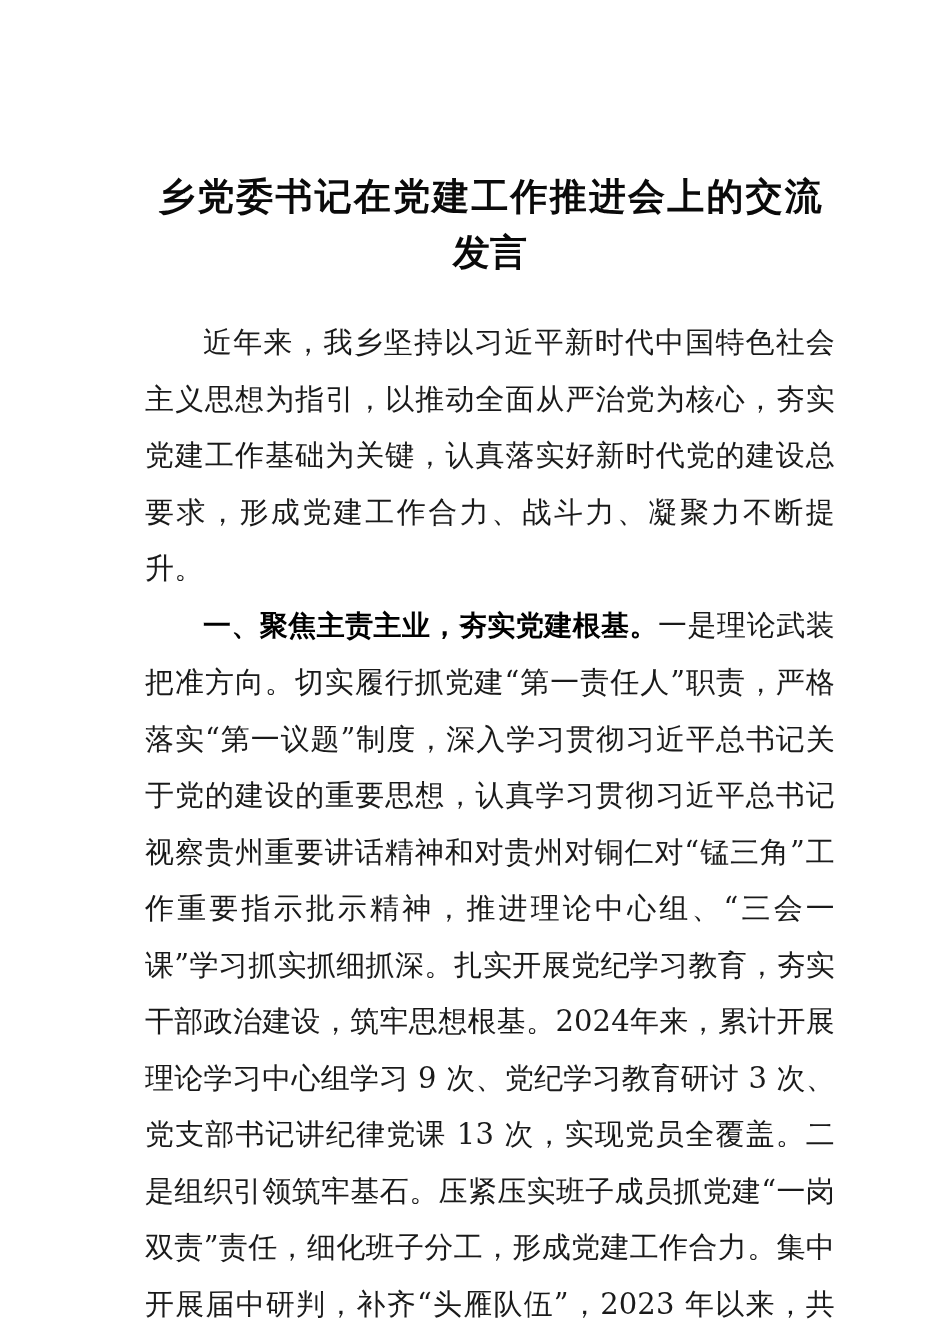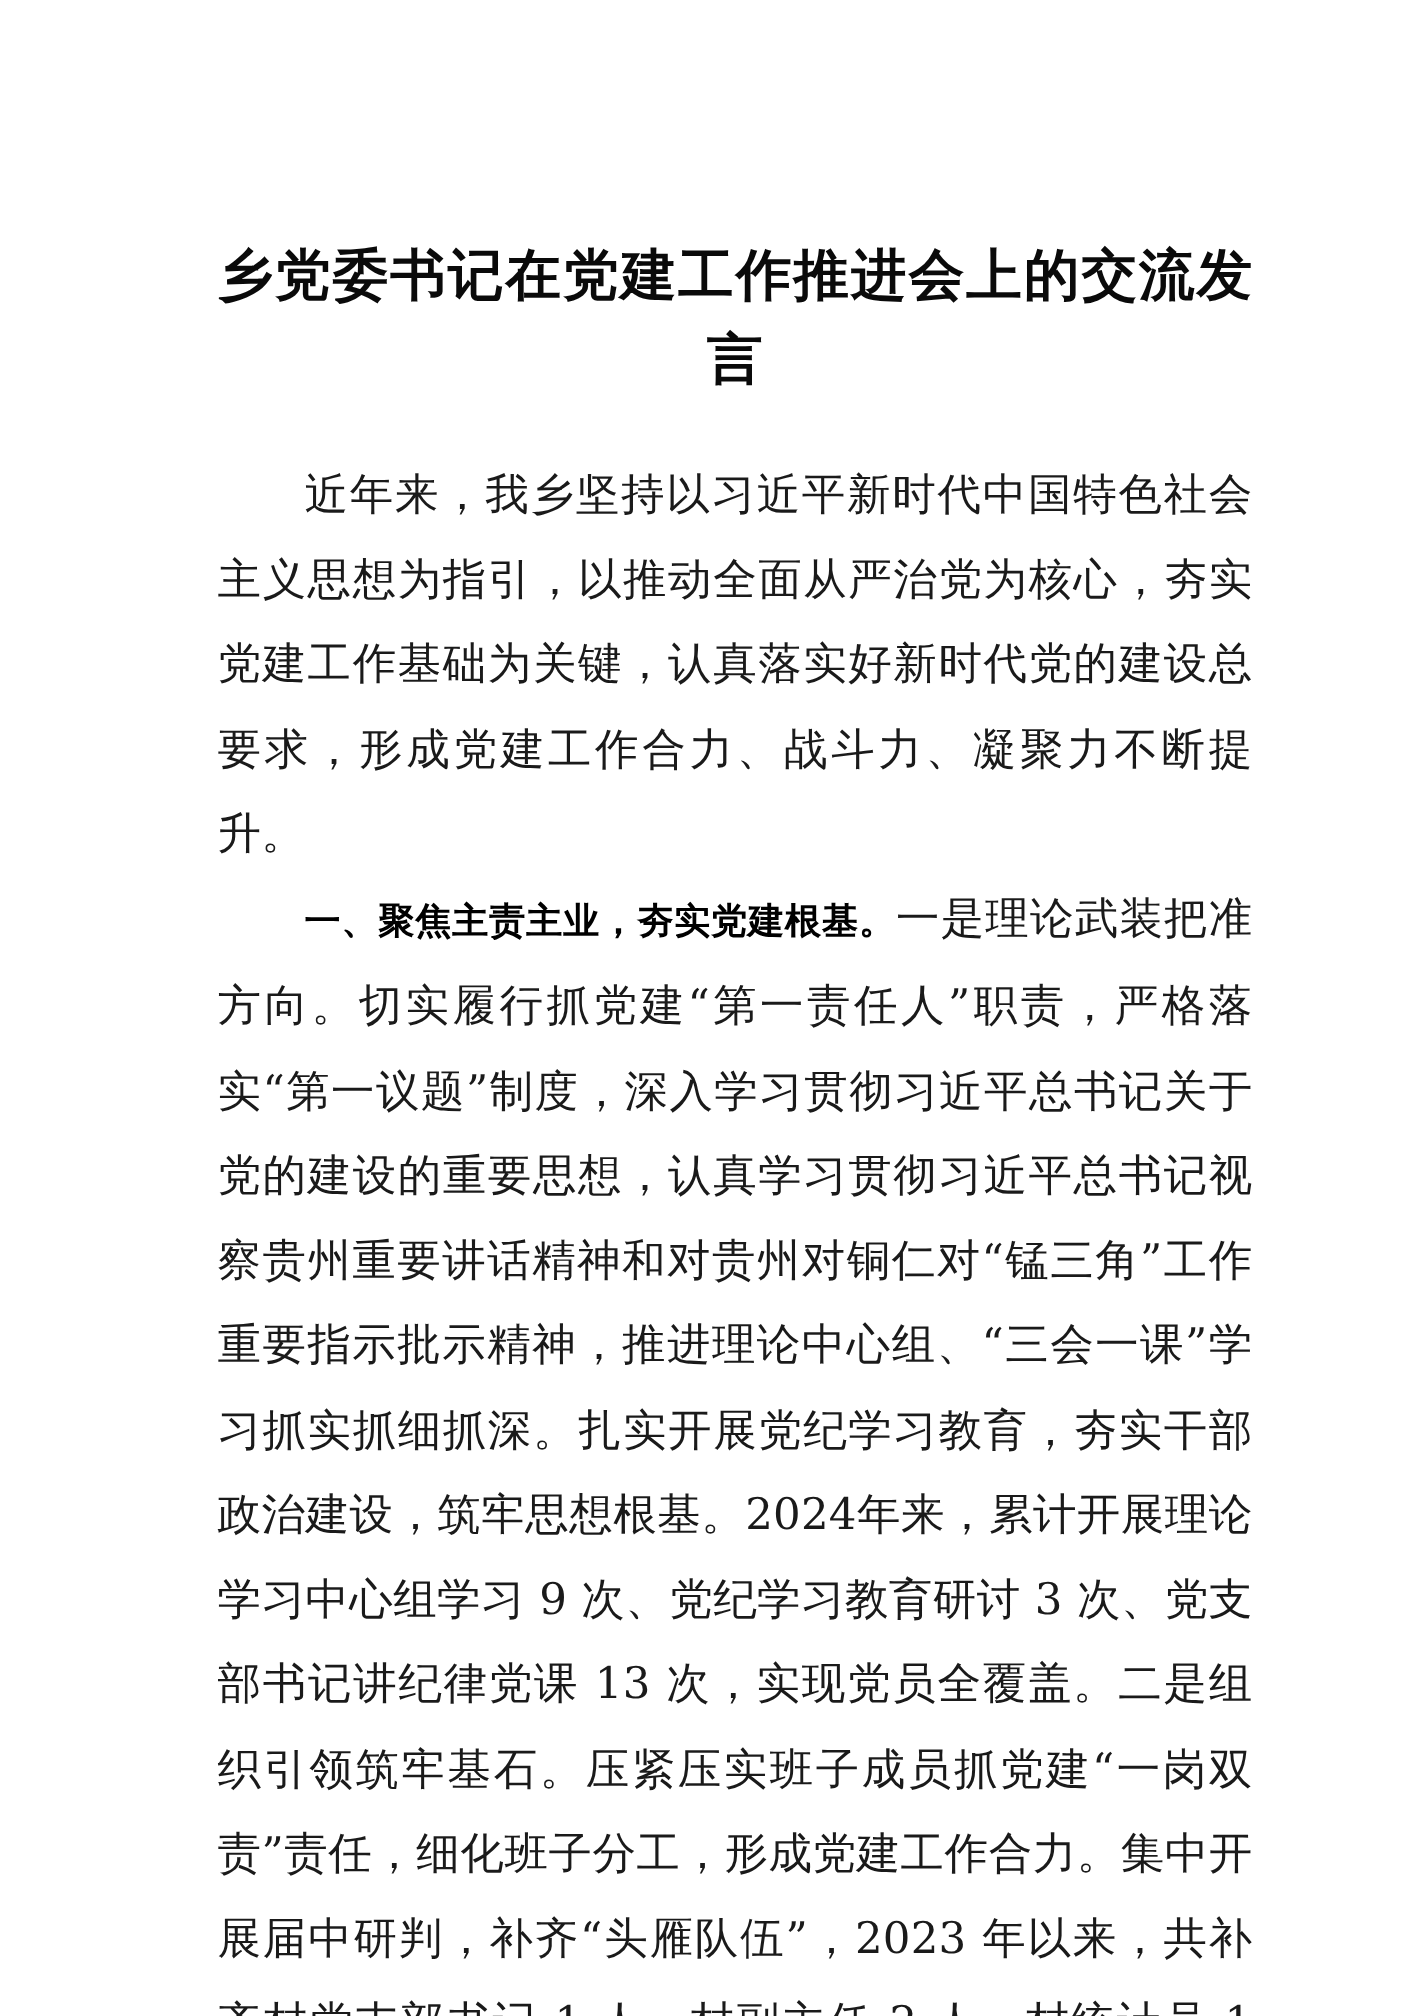--- a/index.html
+++ b/index.html
@@ -28,21 +28,21 @@
 
   .page-inner {
     position: absolute;
     left: 145px;
     top: 0;
     width: 690px;
   }
 
   
   .doc-title {
-    margin: 0;
+    margin: 13px;
     padding: 0;
     padding-top: 155px;
     text-align: center;
     font-family: "DejaVu Serif", "Liberation Serif", serif;
     font-weight: 700;
     font-size: 37px;
     line-height: 56px;
     letter-spacing: 0.2px;
     color: #0a0a0a;
     text-align: justify;
@@ -66,21 +66,21 @@
     text-align-last: left;
     word-break: break-all;
     letter-spacing: 0.15px;
     color: #1a1a1a;
   }
 
   
   .sec-head {
     font-family: "DejaVu Sans", "Liberation Sans", sans-serif;
     font-weight: 700;
-    font-size: 24px;
+    font-size: 28px;
     letter-spacing: 0;
     color: #000000;
   }
 
   .run {
     font-family: "DejaVu Serif", "Liberation Serif", serif;
   }
 </style>
 </head>
 <body>

